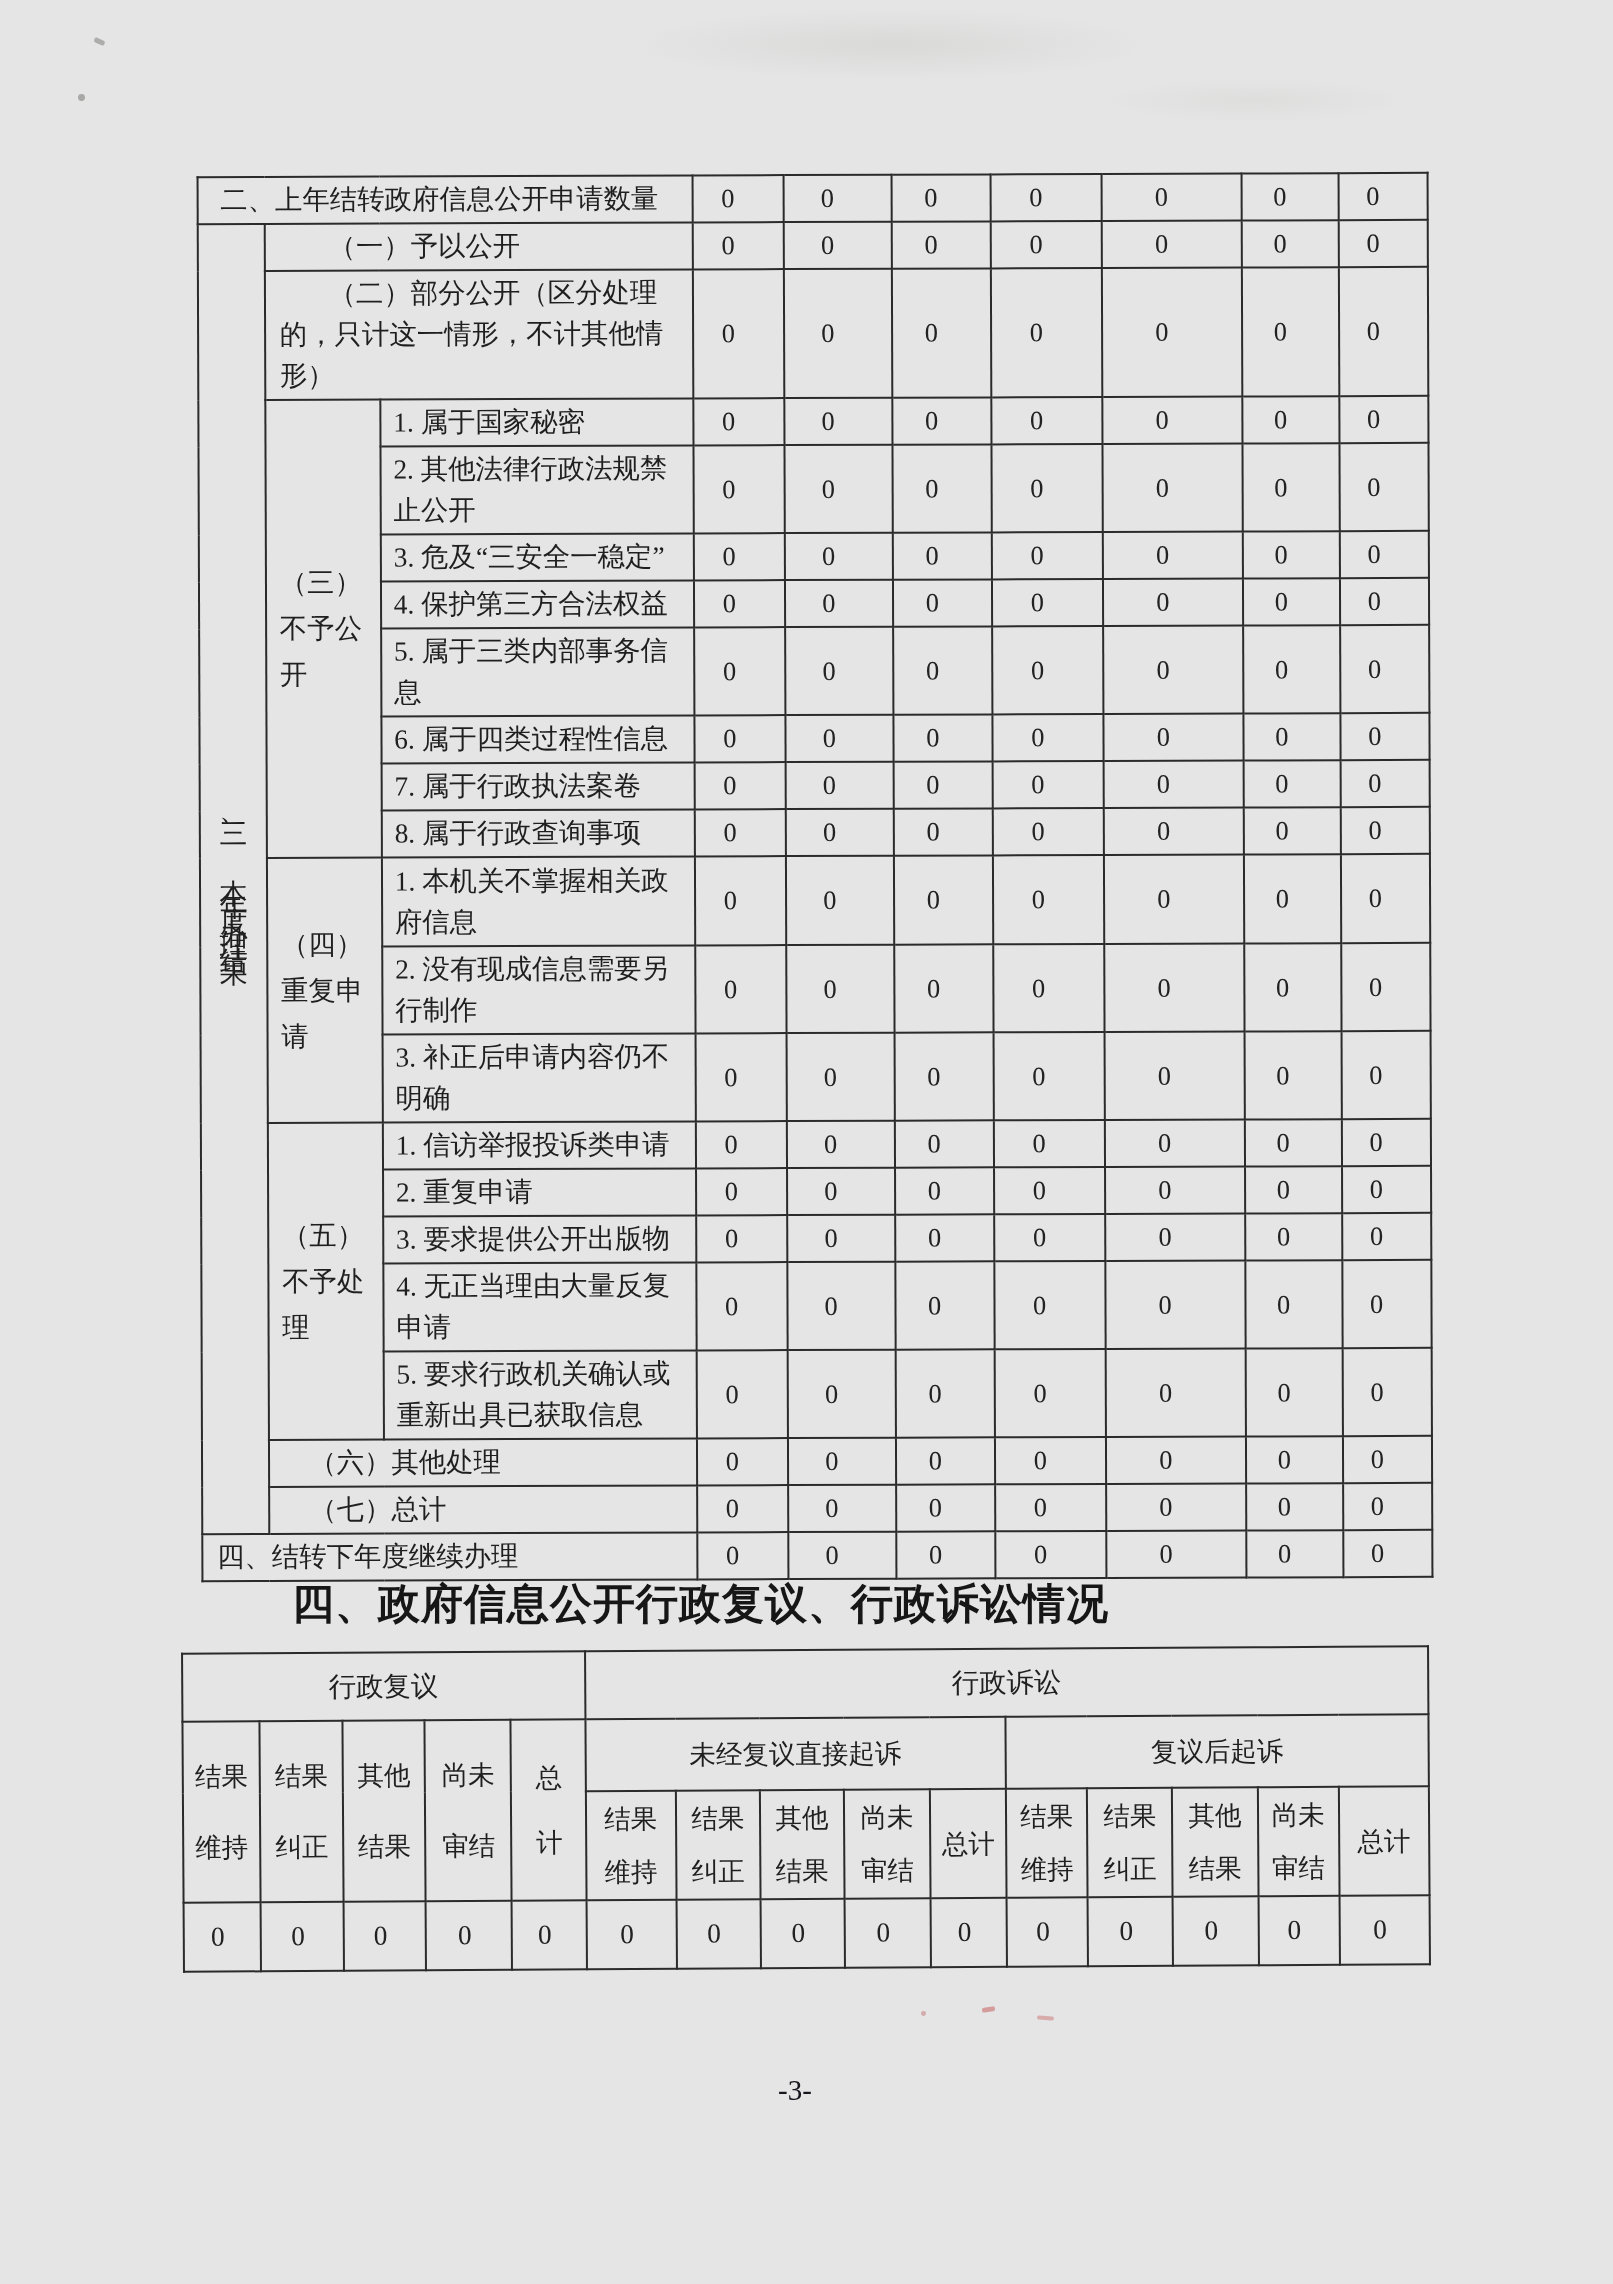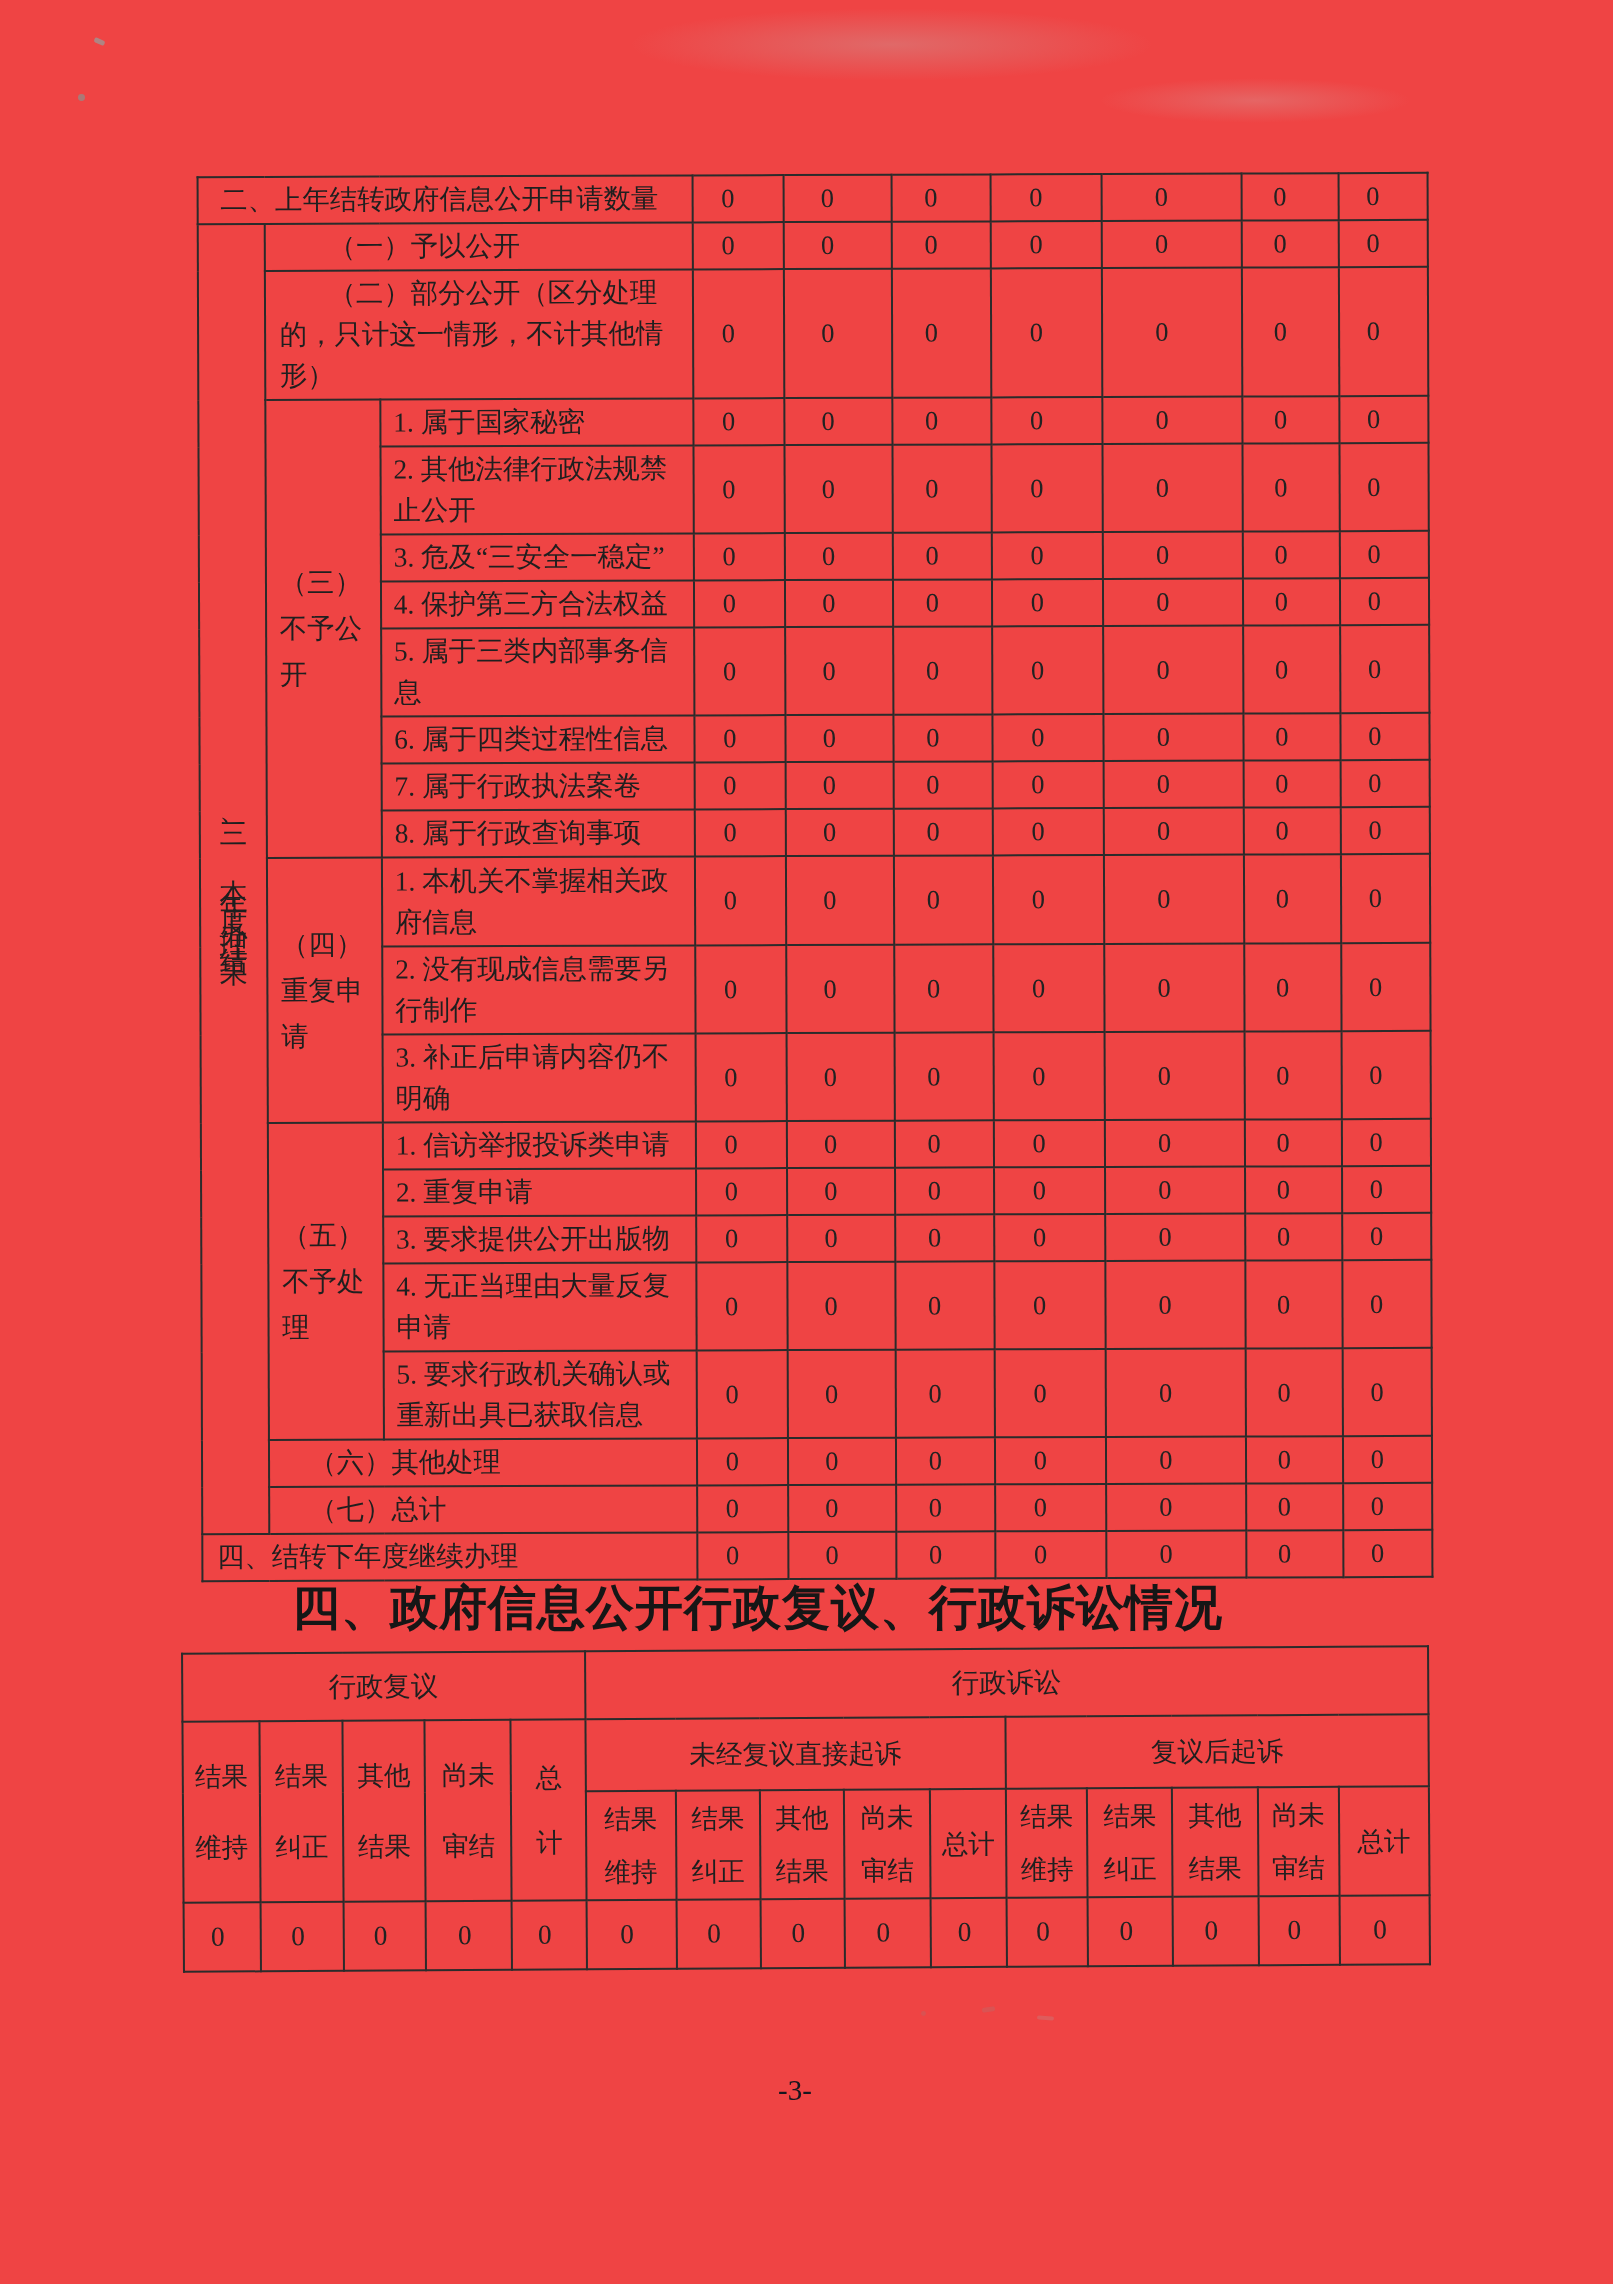--- a/index.html
+++ b/index.html
@@ -1,16 +1,16 @@
 <!DOCTYPE html>
 <html><head>
 <meta charset="utf-8">
 <style>
   html,body{margin:0;padding:0;background:#ffffff;}
-  .sheet{position:relative;width:1613px;height:2285px;background:#ef4444;overflow:hidden;
+  .sheet{position:relative;width:1613px;height:2285px;background:#e5e5e5;overflow:hidden;
          font-family:"Liberation Serif","DejaVu Serif",serif;color:#1f1f1f;}
   table{border-collapse:collapse;table-layout:fixed;position:absolute;}
   #t1{left:199px;top:174px;width:1229px;border:2.9px solid #232323;transform:rotate(-0.2deg);}
   #t2{left:182px;top:1649px;width:1248px;border:2.9px solid #232323;transform:rotate(-0.35deg);}
   td{border:2px solid #2b2b2b;vertical-align:middle;overflow:hidden;}
   
   .lab{font-size:27.4px;line-height:41px;padding:2px 5.9px 2px 13.7px;}
   .pl22{padding-left:21.6px;}
   .ind{text-indent:49px;}
   .ind2{text-indent:25.5px;}
@@ -20,21 +20,21 @@
   .sideTxt{writing-mode:vertical-rl;display:inline-block;font-size:28px;letter-spacing:13.7px;line-height:63px;}
   .v{font-size:26.5px;text-align:center;padding-right:21.6px;color:#222;}
   
   .h2a{font-size:27.4px;text-align:center;vertical-align:middle;}
   .band{font-size:26.5px;text-align:center;vertical-align:middle;}
   .thTall{font-size:26.5px;text-align:center;line-height:71px;padding:0 7.8px;word-break:break-all;}
   .tot1{padding:0 23.5px;line-height:65px;}
   .thC{font-size:26.5px;text-align:center;line-height:53px;padding:0 7.8px;word-break:break-all;}
   .totR{font-size:26.5px;text-align:center;white-space:nowrap;padding:0 3.9px;}
   .v2{font-size:27.4px;text-align:center;padding-right:9.8px;color:#222;}
-  #title4{position:absolute;left:292px;top:1576px;font-size:48px;font-weight:bold;
+  #title4{position:absolute;left:292px;top:1576px;font-size:42px;font-weight:bold;
           font-family:Liberation Mono, monospace;letter-spacing:1px;color:#161616;}
   #pageno{position:absolute;left:741px;top:2074px;width:108px;text-align:center;font-size:29px;color:#16161e;}
   
   .speck{position:absolute;}
   .sm1{left:627px;top:7.8px;width:529px;height:73px;background:radial-gradient(ellipse at center,rgba(190,190,188,.30),rgba(190,190,188,0) 70%);}
   .sm2{left:1098px;top:78px;width:314px;height:45px;background:radial-gradient(ellipse at center,rgba(200,200,198,.25),rgba(200,200,198,0) 70%);}
   .n1{left:94px;top:39px;width:10.8px;height:4.9px;background:#9a9a98;border-radius:2px;transform:rotate(24deg);opacity:.75;}
   .n2{left:78px;top:94px;width:6.9px;height:6.9px;background:#8e8e8c;border-radius:50%;opacity:.7;}
   .r1{left:982px;top:2007px;width:12.7px;height:4.9px;background:rgba(201,96,96,.55);transform:rotate(-8deg);border-radius:2px;}
   .r2{left:1037px;top:2016px;width:16.7px;height:3.9px;background:rgba(206,115,115,.5);transform:rotate(4deg);border-radius:2px;}

